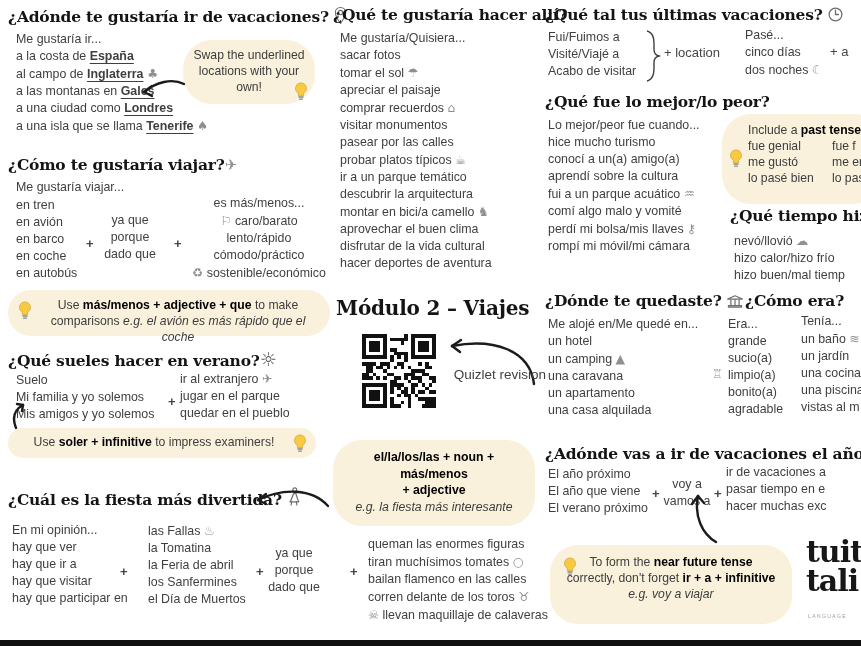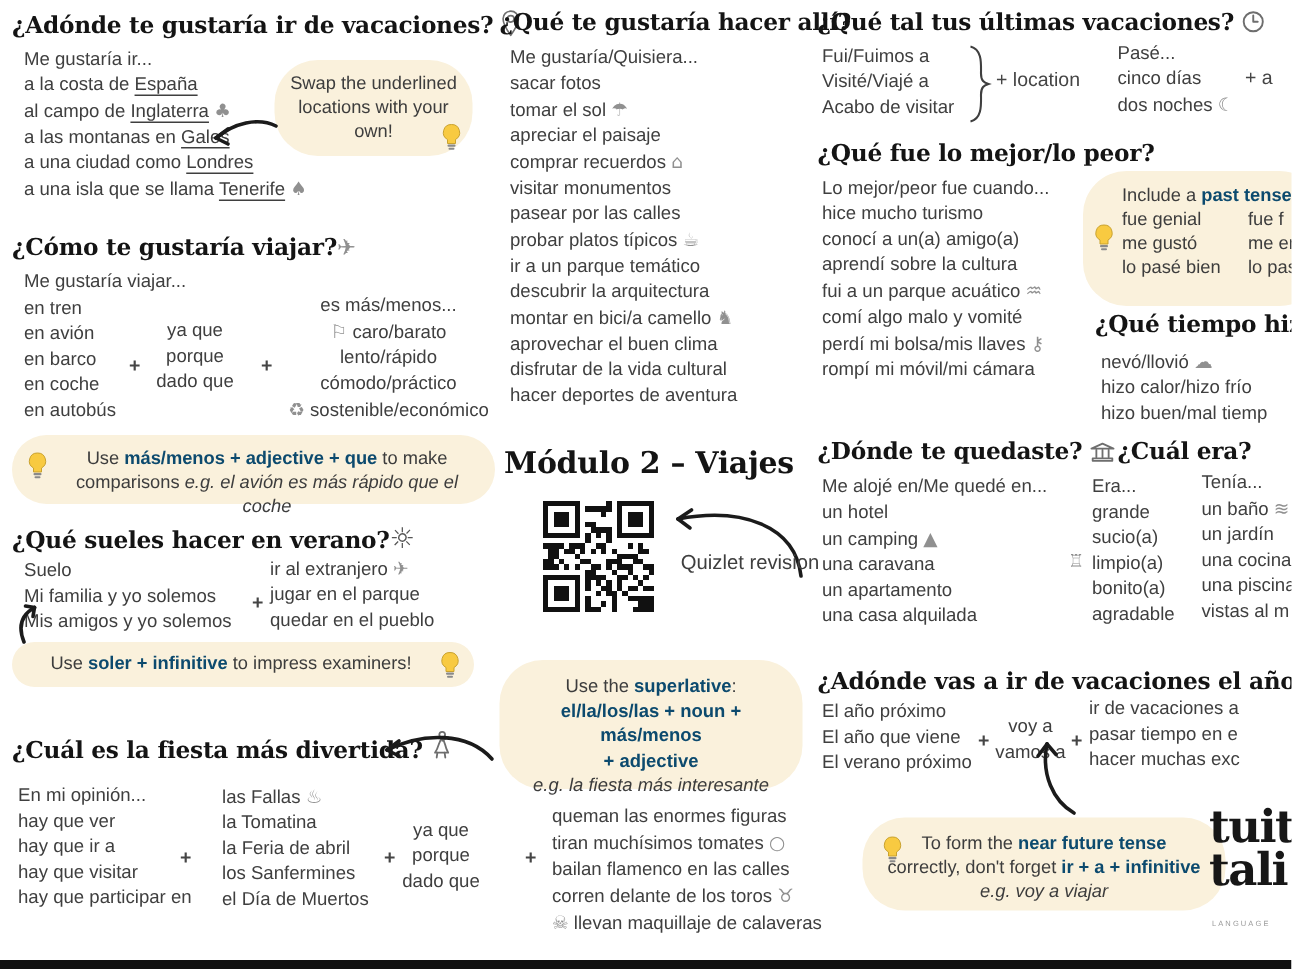--- a/index.html
+++ b/index.html
@@ -7,22 +7,22 @@
        font-family:"Liberation Sans","DejaVu Sans",sans-serif;color:#3f3f3f;}
   .h{position:absolute;font-family:"DejaVu Serif","Liberation Serif",serif;font-weight:700;
      color:#141414;font-size:15.5px;letter-spacing:-0.2px;white-space:nowrap;}
   .h svg{vertical-align:-3px;margin-left:4px;}
   .list{position:absolute;font-size:12.4px;line-height:17px;white-space:nowrap;}
   .list.center{text-align:center;}
   .c{position:absolute;background:#faf1dc;border-radius:29px;font-size:12.2px;line-height:16px;
      text-align:center;color:#3d3d3d;box-sizing:border-box;}
   .plus{position:absolute;font-size:13px;font-weight:700;color:#454545;white-space:nowrap;}
   .ic{font-family:"DejaVu Sans",sans-serif;color:#909090;}
-  u{text-underline-offset:2.5px;}
-  b{color:#0c4a6e;}
+  u{text-underline-offset:2.5px;font-weight:bold;}
+  b{color:#000000;}
   .arrow{position:absolute;}
   .arrow path{stroke:#1b1b1b;stroke-width:2.4;fill:none;stroke-linecap:round;}
   .lineicon{stroke:#6e6e6e;fill:none;stroke-width:1.5;stroke-linecap:round;stroke-linejoin:round;}
   .bulb{position:absolute;}
   .qr{position:absolute;left:362px;top:334px;width:74px;height:74px;}
   .logo{position:absolute;left:806px;top:531px;font-family:"DejaVu Serif","Liberation Serif",serif;
         font-weight:900;font-size:30px;line-height:41px;color:#171717;letter-spacing:-1px;white-space:nowrap;}
   .tagline{position:absolute;left:808px;top:613px;font-size:5px;letter-spacing:1.4px;color:#9a9a9a;white-space:nowrap;}
   .botbar{position:absolute;left:0;top:640px;width:861px;height:6px;background:#101010;}
   .brace{position:absolute;}
@@ -399,21 +399,20 @@
       <rect x="20" y="20" width="1" height="1"></rect>
     </svg></div>
 <svg class="arrow" style="left:442px;top:334px" width="96" height="58" viewBox="0 0 96 58">
     <path d="M92 50 C88 16 52 4 10 12"></path>
     <path d="M10 12 L19 6"></path>
     <path d="M10 12 L18 18"></path>
   </svg>
 <div class="list center" style="left:452px;top:366px;width:96px;font-size:13.5px">Quizlet revision</div>
 
 <div class="c" style="left:333px;top:440px;width:202px;height:86px;padding:9px 6px;line-height:16.5px;font-size:12.3px">
-    <div>Use the <b>superlative</b>:</div>
     <div><b>el/la/los/las + noun + más/menos</b></div>
     <div><b>+ adjective</b></div>
     <div><i>e.g. la fiesta más interesante</i></div>
   </div>
 
 <div class="h" style="left:545px;top:5px"><span>¿Qué tal tus últimas vacaciones?</span><svg width="17" height="17" viewBox="0 0 20 20">
       <circle class="lineicon" cx="10" cy="10" r="7.5"></circle>
       <path class="lineicon" d="M10 10 L10 5 M10 10 L13.5 10"></path>
     </svg></div>
 <div class="list" style="left:548px;top:29px">
@@ -481,21 +480,21 @@
     </svg></div>
 <div class="list" style="left:548px;top:316px">
     <div>Me alojé en/Me quedé en...</div>
     <div>un hotel</div>
     <div>un camping <span class="ic">▲</span></div>
     <div>una caravana</div>
     <div>un apartamento</div>
     <div>una casa alquilada</div>
   </div>
 
-<div class="h" style="left:745px;top:291px"><span>¿Cuál era?</span></div>
+<div class="h" style="left:745px;top:291px"><span>¿Cómo era?</span></div>
 <span class="ic" style="position:absolute;left:712px;top:367px;font-size:12px">♖</span>
 <div class="list" style="left:728px;top:316px">
     <div>Era...</div>
     <div>grande</div>
     <div>sucio(a)</div>
     <div>limpio(a)</div>
     <div>bonito(a)</div>
     <div>agradable</div>
   </div>
 <div class="list" style="left:801px;top:313px">
@@ -523,21 +522,21 @@
     <div>ir de vacaciones a</div>
     <div>pasar tiempo en e</div>
     <div>hacer muchas exc</div>
   </div>
 
 <svg class="arrow" style="left:686px;top:492px" width="34" height="52" viewBox="0 0 34 52">
     <path d="M30 50 C16 42 8 24 12 4"></path>
     <path d="M12 4 L6 12"></path>
     <path d="M12 4 L18 11"></path>
   </svg>
-<div class="c" style="left:575px;top:545px;width:242px;height:62px;padding:9px 8px;border-radius:28px;line-height:16px">
+<div class="c" style="left:550px;top:545px;width:242px;height:79px;padding:9px 8px;border-radius:28px;line-height:16px">
   <svg class="bulb" style="left:12px;top:11px" width="16" height="20" viewBox="0 0 24 30">
       <path d="M12 3a8 8 0 0 0-4 15v4h8v-4a8 8 0 0 0-4-15z" fill="#f8ca41" stroke="#c9a22f"></path>
       <rect x="8" y="23" width="8" height="2.2" rx="1" fill="#8a8a8a"></rect>
       <rect x="9" y="26.2" width="6" height="2" rx="1" fill="#8a8a8a"></rect>
     </svg>
 
 <div>To form the <b>near future tense</b></div>
     <div>correctly, don't forget <b>ir + a + infinitive</b></div>
     <div><i>e.g. voy a viajar</i></div>
   </div>

